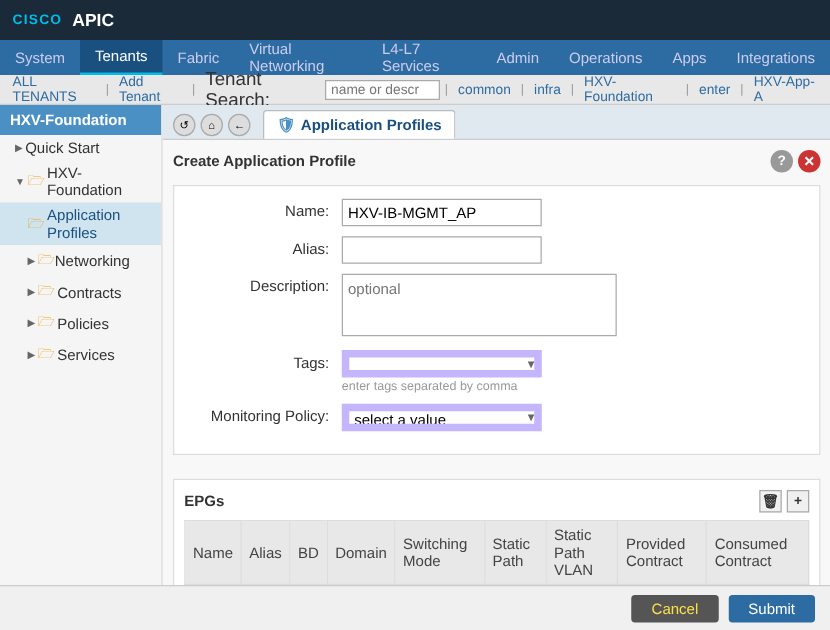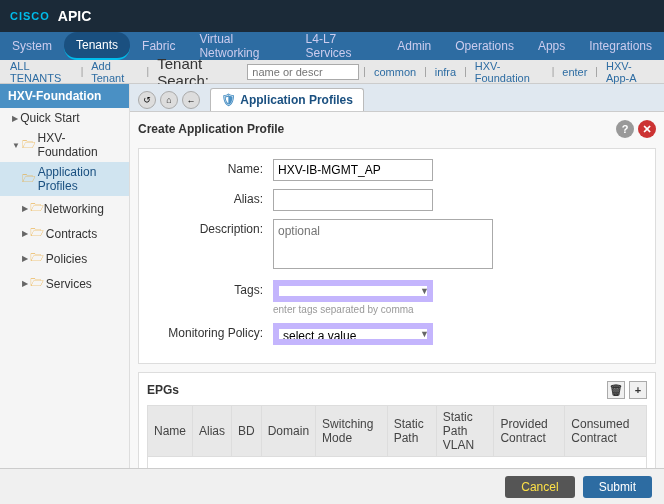--- a/index.html
+++ b/index.html
@@ -10,32 +10,32 @@
       display: flex; align-items: center; background: #1b2a38; height: 32px; padding: 0 10px;
     }
     .cisco-logo { color: #00bceb; font-weight: bold; font-size: 11px; margin-right: 8px; letter-spacing: 1px; }
     .apic-title { color: white; font-size: 14px; font-weight: bold; }
 
     
     .nav-bar {
       display: flex; align-items: center; background: #2d6ca2; height: 28px;
     }
     .nav-item {
-      color: #cce; padding: 0 12px; height: 28px; display: flex; align-items: center; cursor: pointer; font-size: 12px; border-radius: 13px;
+      color: #cce; padding: 0 12px; height: 28px; display: flex; align-items: center; cursor: pointer; font-size: 12px;
     }
     .nav-item.active { background: #1a5080; color: white; border-bottom: 2px solid #00bceb; }
 
     
     .tenant-bar {
       display: flex; align-items: center; background: #e8e8e8; height: 24px; border-bottom: 1px solid #ccc; padding: 0 6px; gap: 4px;
     }
     .tenant-bar-item { color: #2d6ca2; cursor: pointer; padding: 0 4px; font-size: 11px; }
     .tenant-bar-sep { color: #999; font-size: 10px; }
     .tenant-search-label { color: #333; font-size: 15px; margin-left: 4px; }
-    .tenant-search-input { height: 16px; border: 1px solid #aaa; padding: 0 4px; font-size: 11px; width: 112px; background: white; color: #999; }
+    .tenant-search-input { height: 16px; border: 1px solid #aaa; padding: 0 4px; font-size: 11px; width: 92px; background: white; color: #999; }
     .tenant-link { color: #2d6ca2; cursor: pointer; font-size: 11px; padding: 0 4px; }
 
     
     .main-layout { display: flex; height: calc(504px - 32px - 28px - 24px); }
 
     
     .sidebar { width: 130px; background: #f5f5f5; border-right: 1px solid #ddd; overflow-y: auto; }
     .sidebar-header { background: #4a90c4; color: white; padding: 5px 8px; font-size: 12px; font-weight: bold; }
     .sidebar-item { display: flex; align-items: center; padding: 3px 6px; cursor: pointer; color: #333; }
     .sidebar-item.active { background: #d0e4f0; color: #1a5080; }
@@ -54,21 +54,21 @@
     .tab-icon { color: #4a90c4; font-size: 12px; }
     .tab-action-btn { width: 18px; height: 18px; border-radius: 50%; border: 1px solid #aaa; background: #ddd; cursor: pointer; display: flex; align-items: center; justify-content: center; font-size: 9px; }
 
     
     .dialog-container { padding: 8px; }
     .dialog-title { font-size: 16px; font-weight: bold; color: #333; margin-bottom: 10px; display: flex; justify-content: space-between; align-items: center; }
     .dialog-title-actions { display: flex; gap: 4px; }
     .help-btn { width: 18px; height: 18px; border-radius: 50%; background: #999; color: white; display: flex; align-items: center; justify-content: center; font-size: 11px; font-weight: bold; cursor: pointer; }
     .close-btn { width: 18px; height: 18px; border-radius: 50%; background: #cc3333; color: white; display: flex; align-items: center; justify-content: center; font-size: 11px; font-weight: bold; cursor: pointer; }
 
-    .form-section { background: white; border: 1px solid #ddd; padding: 10px 14px; margin-bottom: 8px; }
+    .form-section { background: white; border: 1px solid #ddd; padding: 10px 14px; margin-bottom: 19px; }
     .form-row { display: flex; align-items: flex-start; margin-bottom: 8px; }
     .form-label { width: 120px; text-align: right; padding-right: 10px; padding-top: 3px; color: #333; font-size: 12px; }
     .form-field { flex: 1; }
     .form-input { width: 160px; height: 22px; border: 1px solid #aaa; padding: 0 4px; font-size: 12px; }
     .form-textarea { width: 220px; height: 50px; border: 1px solid #aaa; padding: 4px; font-size: 12px; color: #999; resize: none; }
     .form-select { width: 160px; height: 22px; border: 6px solid #c4b5fd; padding: 0 4px; font-size: 12px; background: white; appearance: none; }
     .select-wrapper { position: relative; display: inline-block; width: 160px; }
     .select-arrow { position: absolute; right: 4px; top: 50%; transform: translateY(-50%); pointer-events: none; font-size: 9px; color: #666; }
     .tags-hint { font-size: 10px; color: #999; margin-top: 2px; }
 

